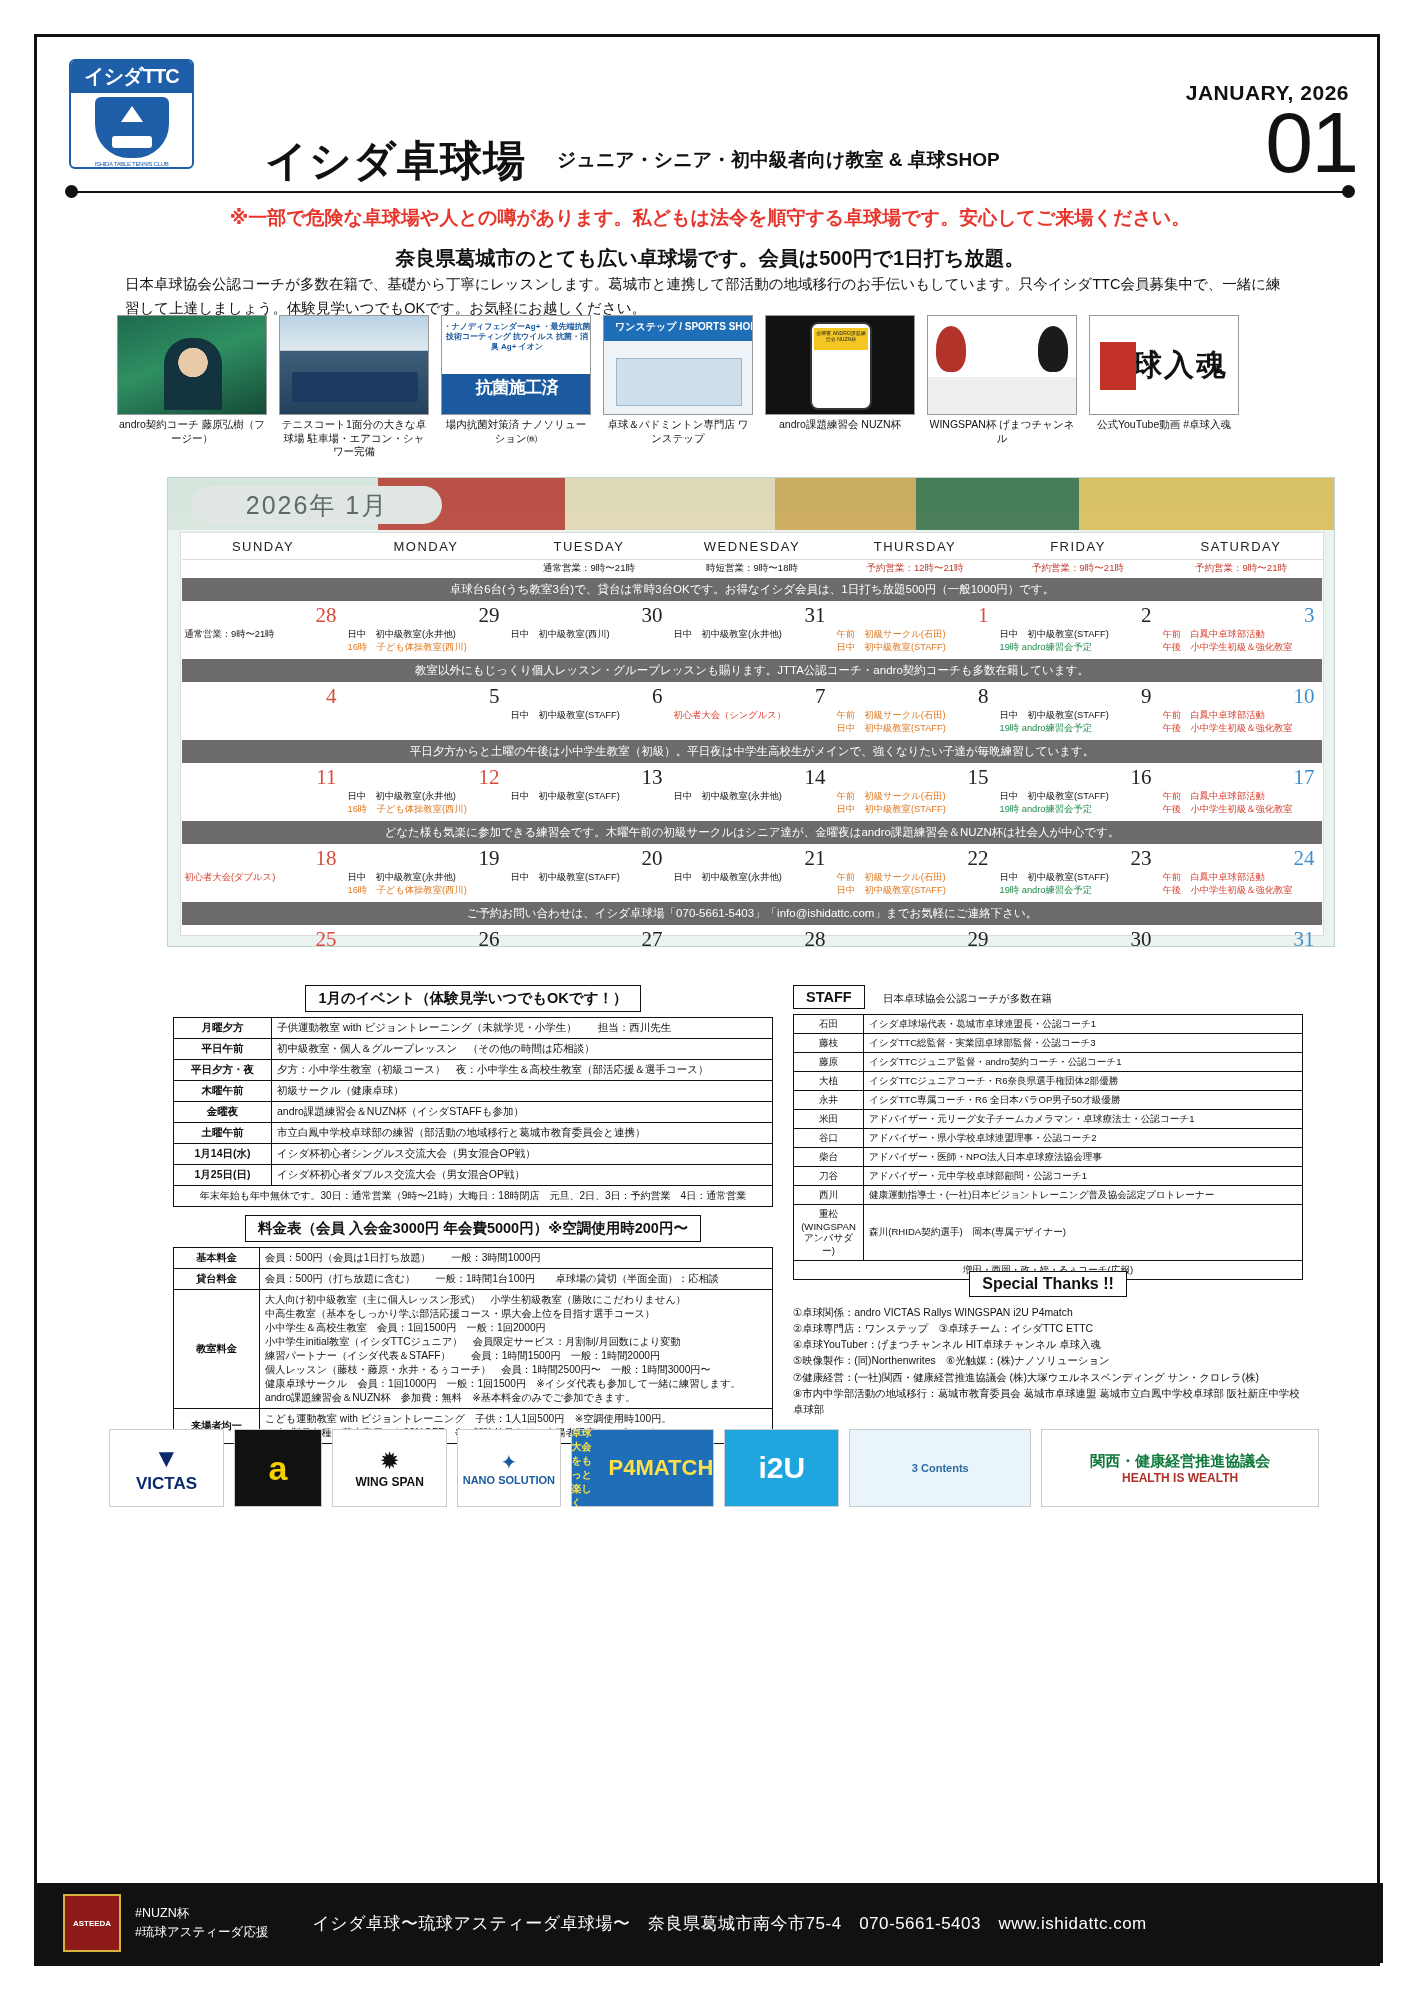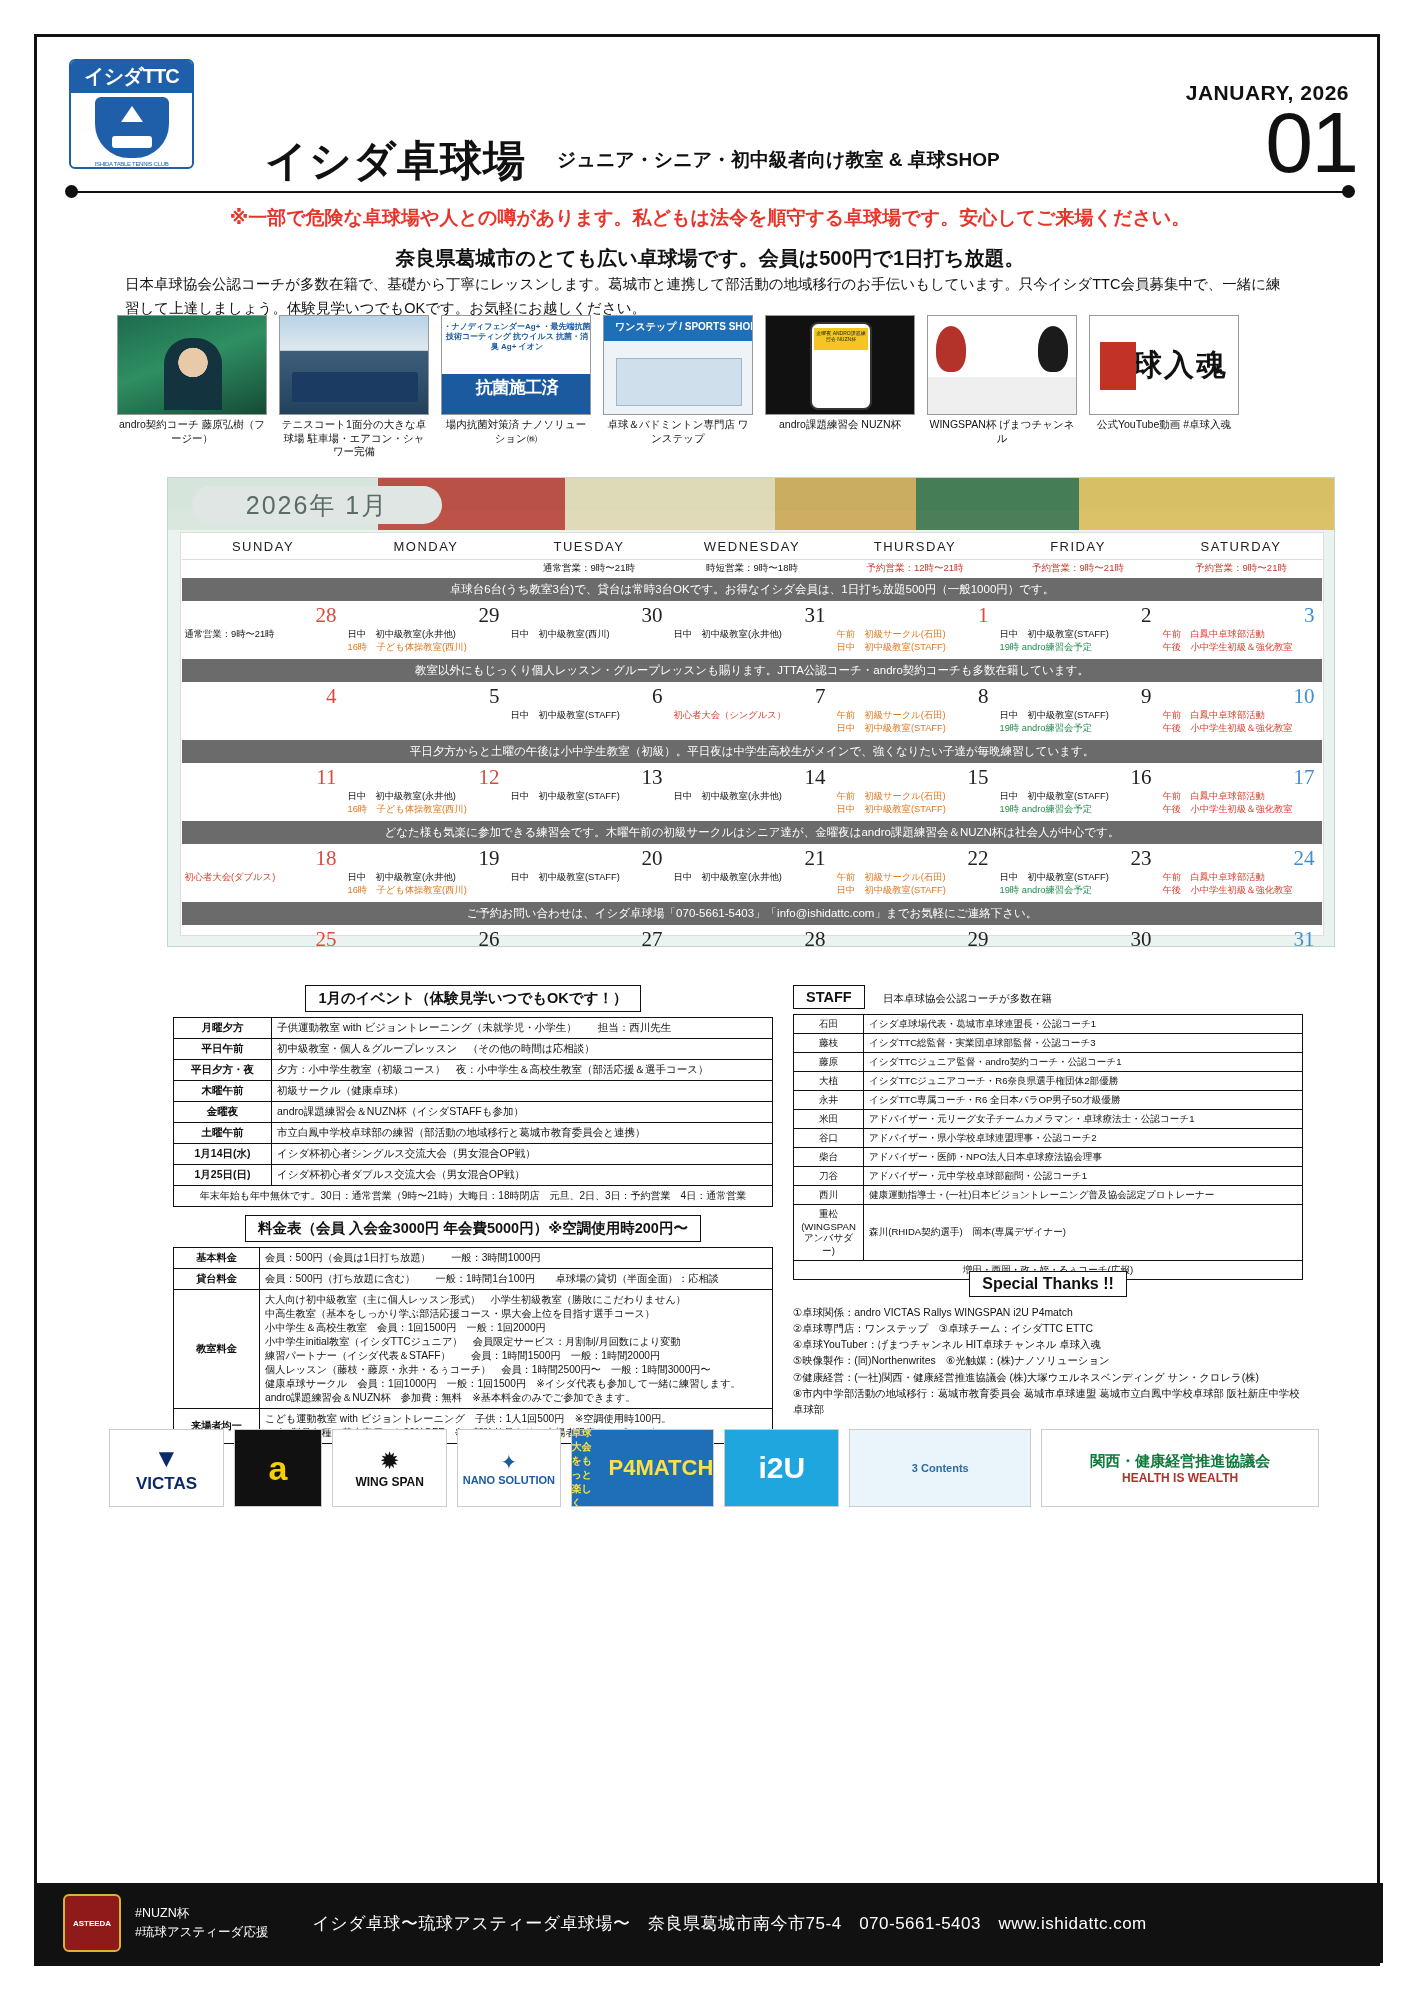--- a/index.html
+++ b/index.html
@@ -246,21 +246,21 @@
   .sp-ad { width: 190px; background: #e9f4fb; color: #2b6ca3; font-size: 11px; }
   .sp-health { width: 290px; background: #fff; color: #0e7a3c; flex-direction: column; font-size: 15px; }
 
   
   .footer {
     position: absolute; left: 0; bottom: 0; width: 1346px; height: 80px;
     background: #111; color: #fff;
     display: flex; align-items: center;
   }
   .footer .badge {
-    width: 58px; height: 58px; margin-left: 26px; border-radius: 6px;
+    width: 58px; height: 58px; margin-left: 26px; border-radius: 0;
     background: #8f1a1a; color: #fff; font-size: 8px; font-weight: bold;
     display: flex; align-items: center; justify-content: center; text-align: center;
     border: 2px solid #d8b33c;
   }
   .footer .tags { margin-left: 14px; font-size: 12.5px; line-height: 1.5; }
   .footer .addr { margin-left: 44px; font-size: 17px; letter-spacing: 0.5px; }
 </style>
 </head>
 <body>
 

